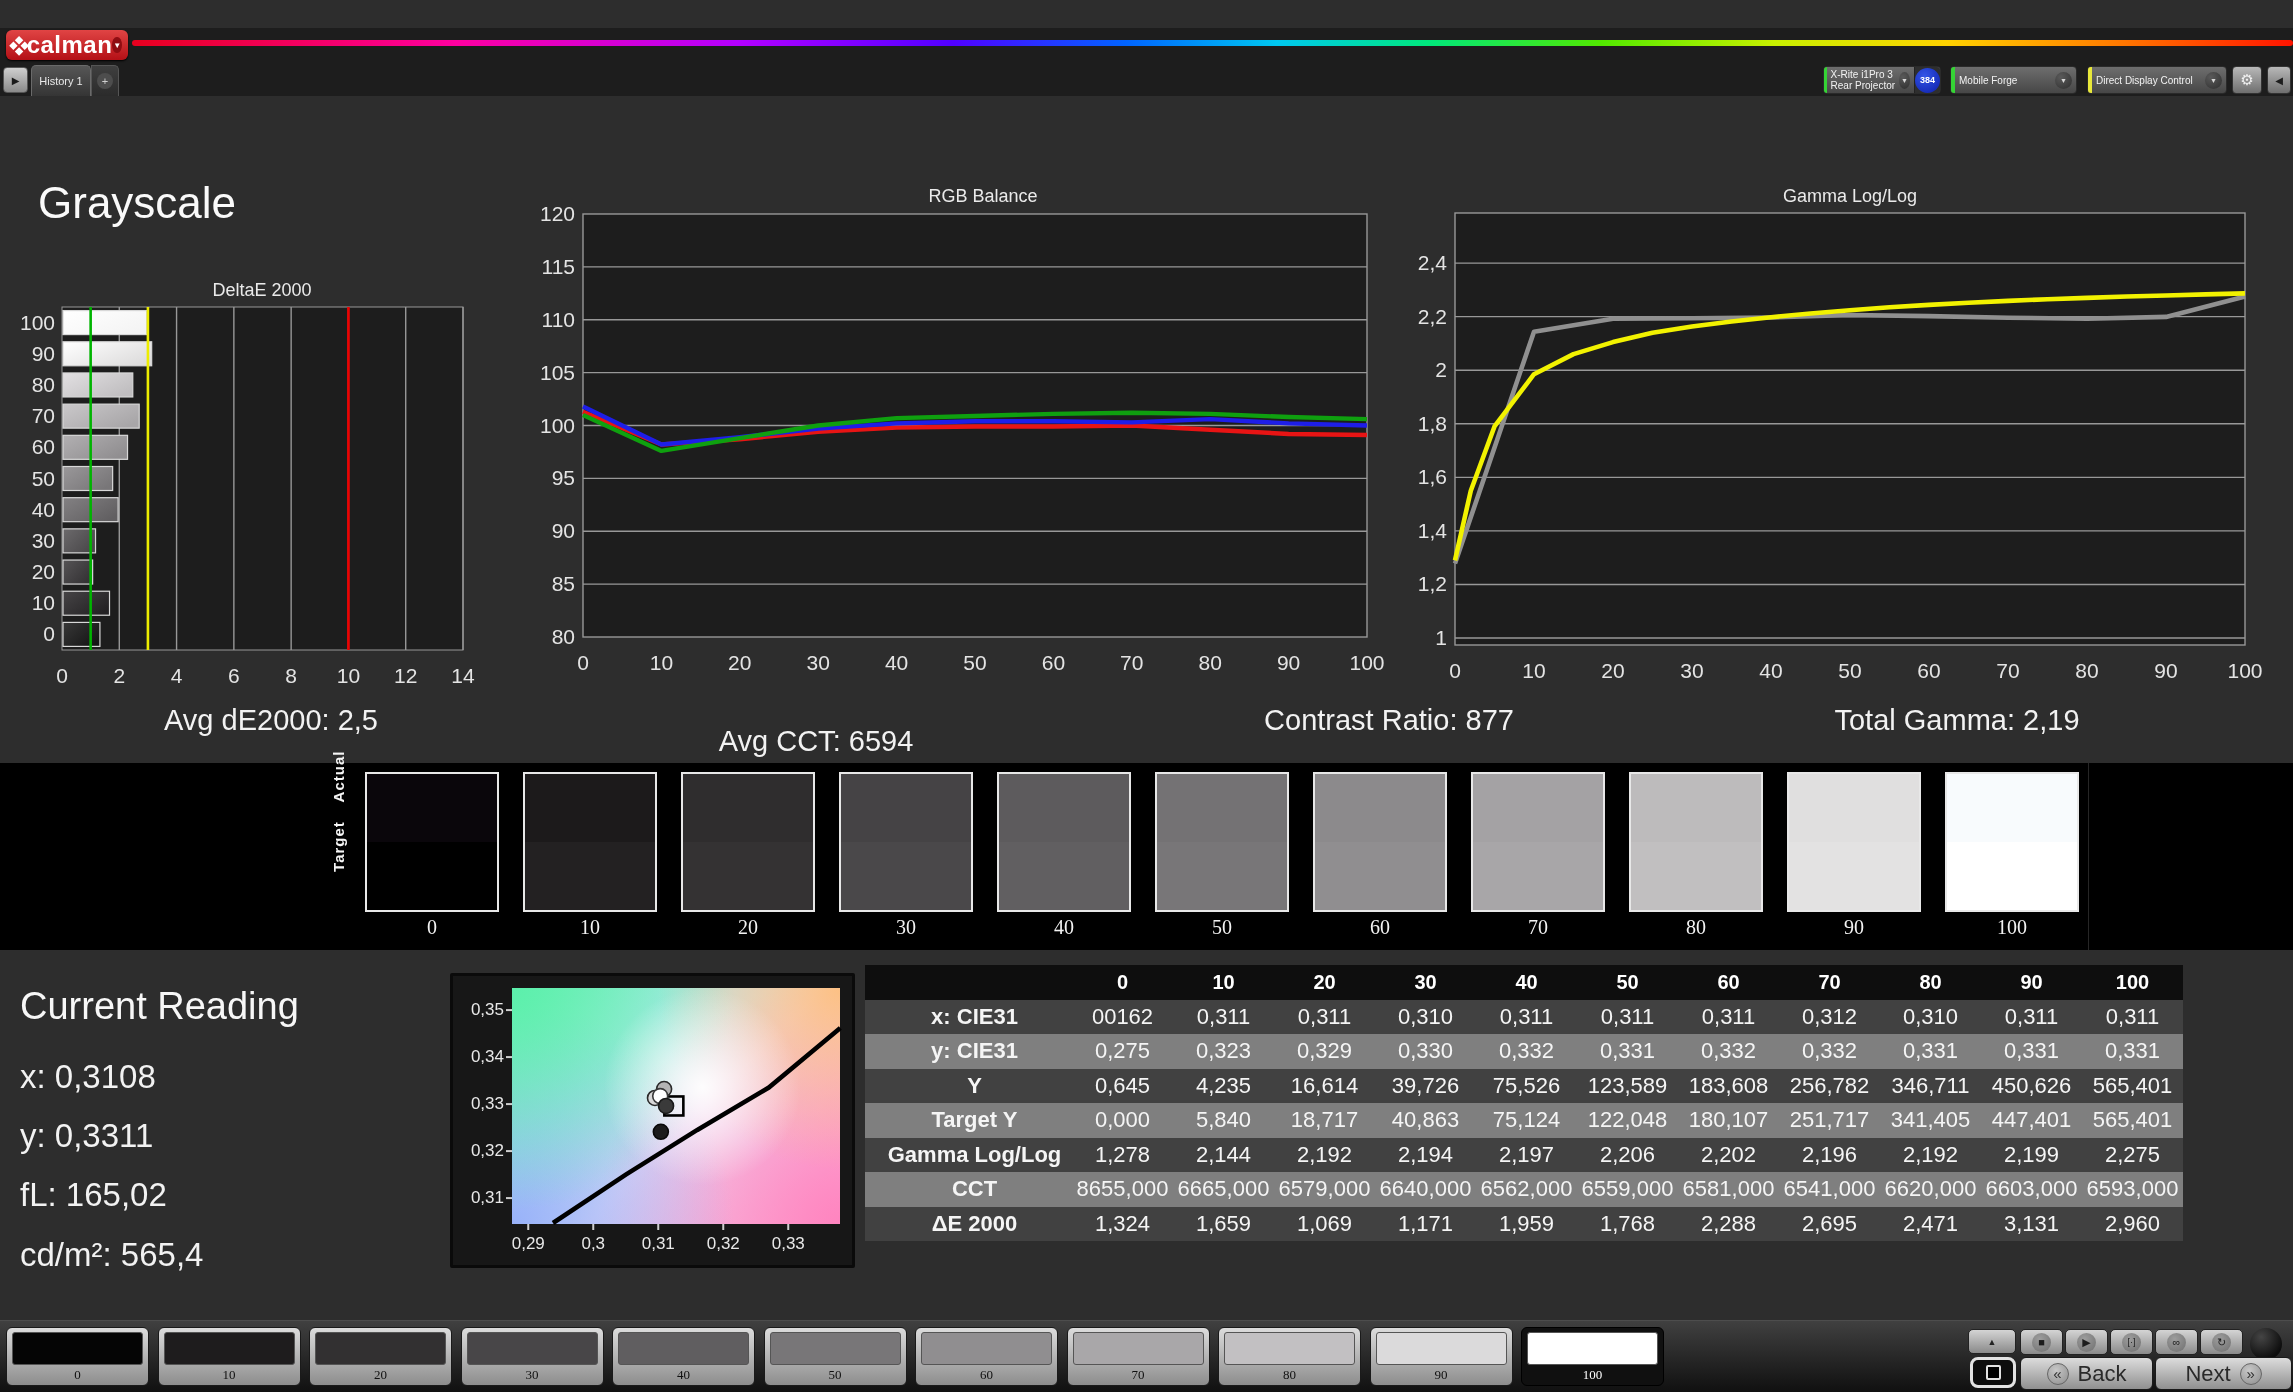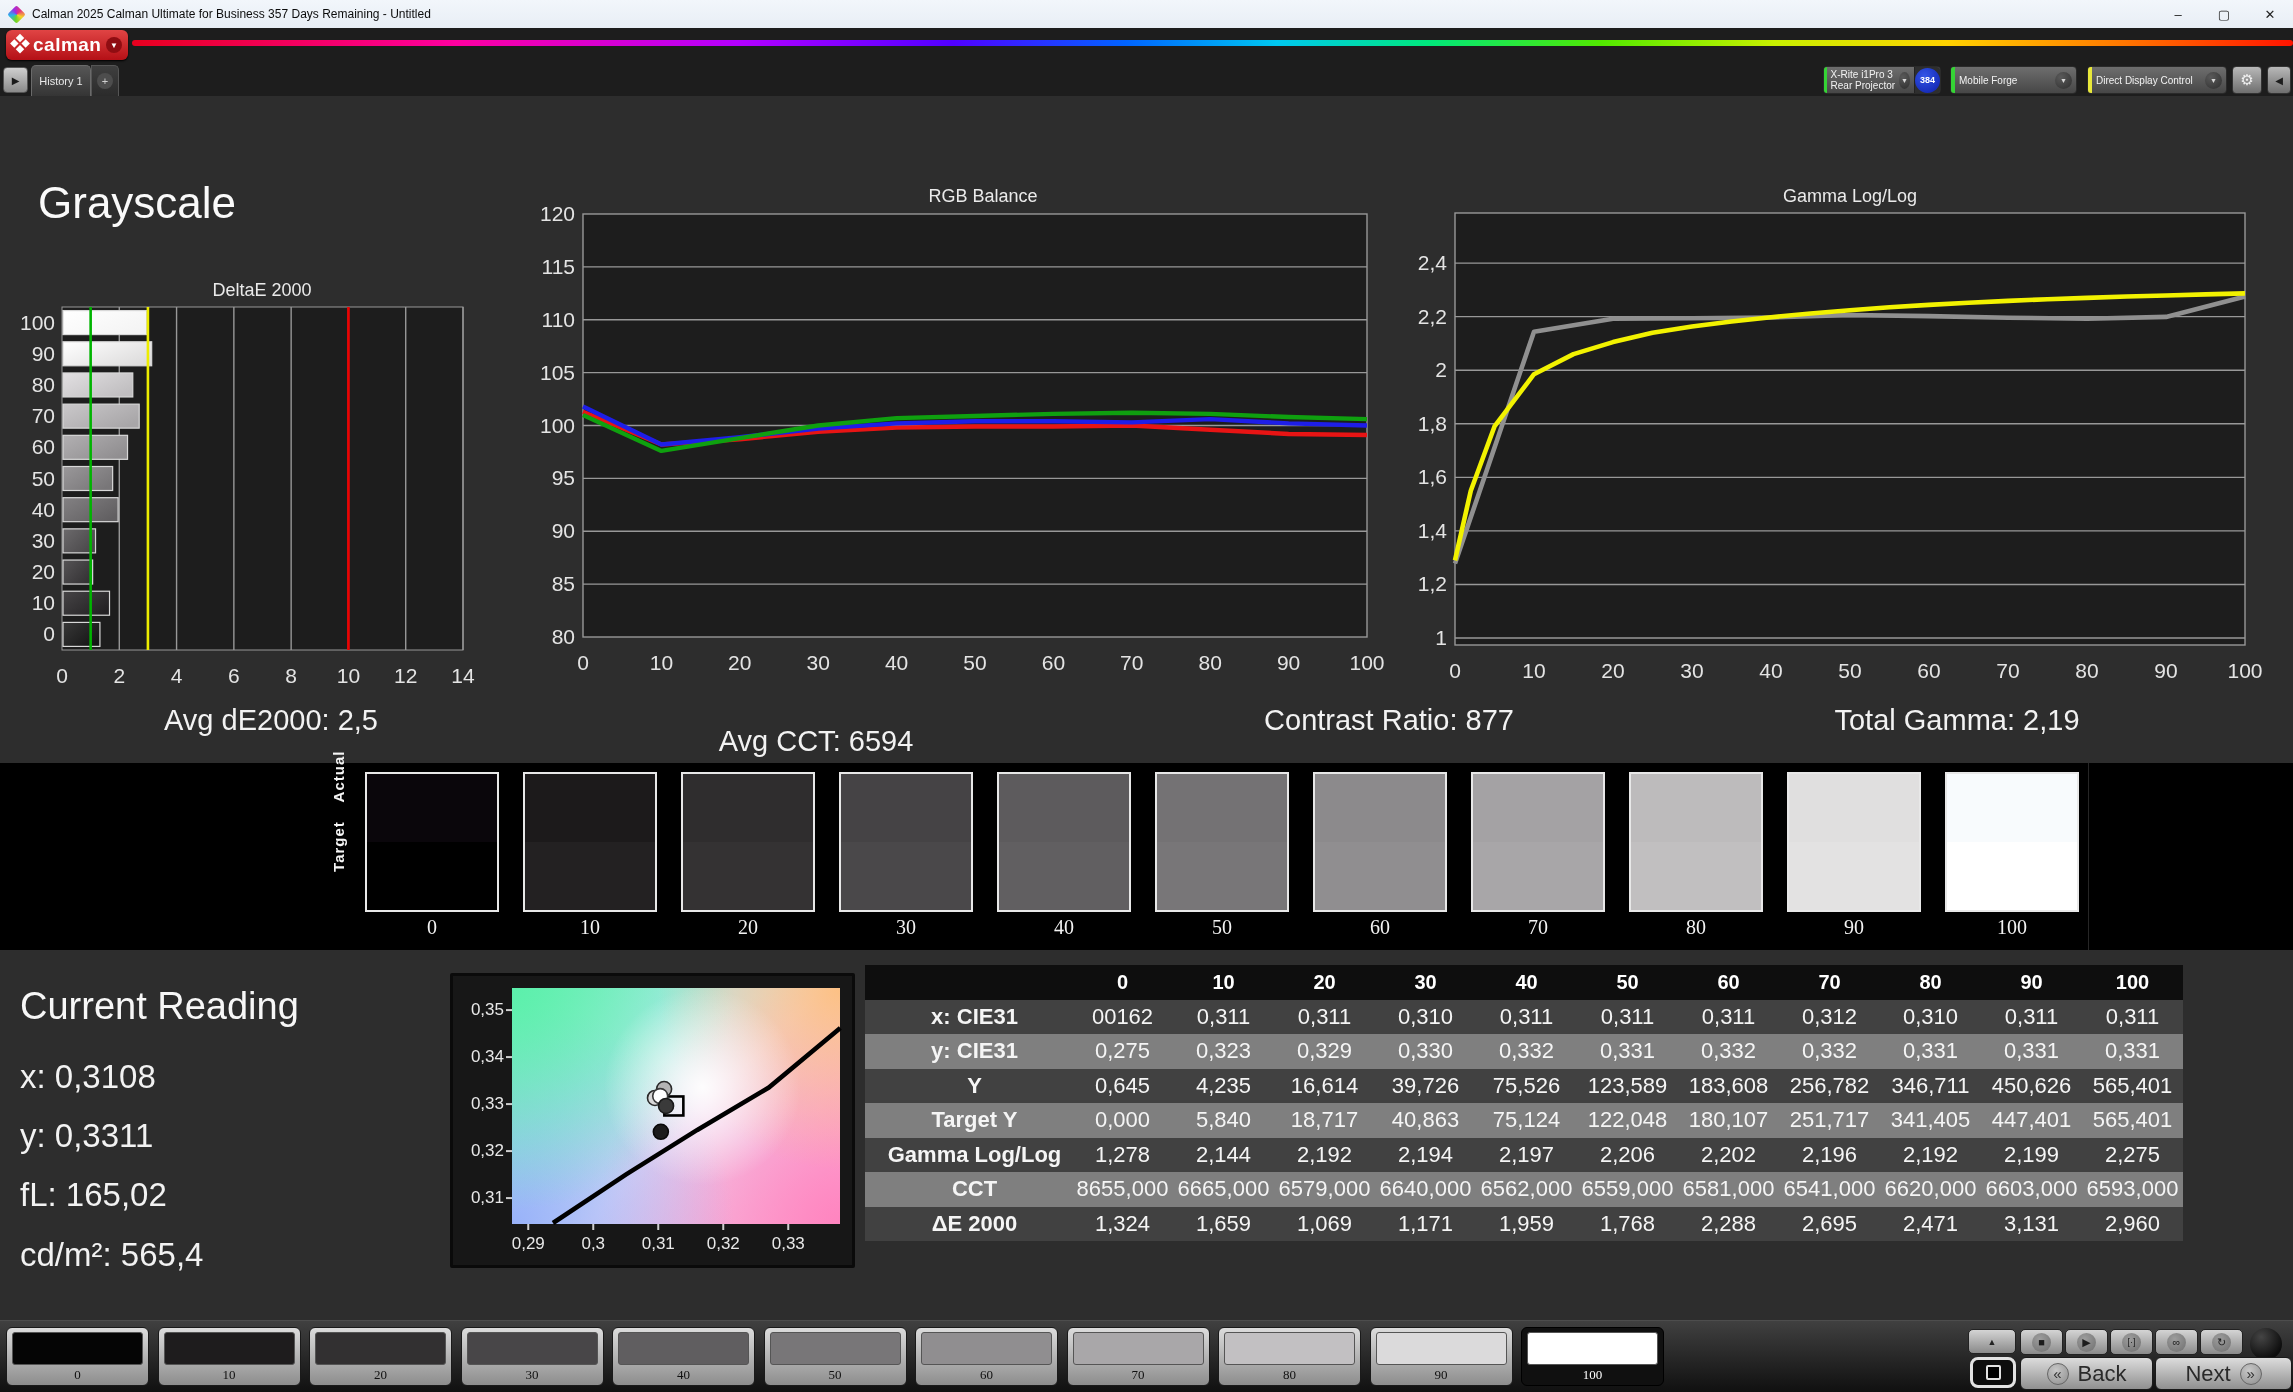--- a/index.html
+++ b/index.html
@@ -16,21 +16,21 @@
   .winbtn{width:46px;height:100%;display:flex;align-items:center;justify-content:center;font-size:13px;color:#222;}
 
   
   #topdark{left:0;top:28px;width:2293px;height:68px;background:#1d1d1d;}
   #calman-logo{left:6px;top:30px;width:122px;height:30px;border-radius:6px;
     background:linear-gradient(#e04444,#b41016);display:flex;align-items:center;padding:0 6px;box-shadow:0 1px 2px #000;}
   #calman-diamond{width:16px;height:16px;margin-right:5px;position:relative;transform:rotate(45deg);}
   #calman-diamond i{position:absolute;width:6px;height:6px;background:#fff;}
   #calman-diamond i:nth-child(1){left:0;top:0}#calman-diamond i:nth-child(2){left:8px;top:0}
   #calman-diamond i:nth-child(3){left:0;top:8px}#calman-diamond i:nth-child(4){left:8px;top:8px}
-  #calman-word{color:#fff;font-size:19px;font-weight:bold;letter-spacing:.5px;}
+  #calman-word{color:#fff;font-size:24px;font-weight:bold;letter-spacing:.5px;}
   #calman-dd{margin-left:auto;width:16px;height:16px;border-radius:50%;background:#8f0d12;color:#fff;
     font-size:8px;display:flex;align-items:center;justify-content:center;}
   #rainbow{left:132px;top:40px;width:2161px;height:6px;border-radius:3px;
     background:linear-gradient(90deg,#e8001e 0%,#ff00a0 15%,#b400ff 28%,#5000ff 38%,#0064ff 46%,#00c8f0 53%,#00e87c 60%,#52e800 68%,#c8f000 76%,#ffd200 84%,#ff7800 92%,#ff1400 100%);}
 
   
   #expander{left:3px;top:67px;width:25px;height:26px;border-radius:4px;background:linear-gradient(#cfcfcf,#8a8a8a);
     border:1px solid #555;color:#1a1a1a;font-size:10px;display:flex;align-items:center;justify-content:center;}
   #history-tab{left:31px;top:65px;width:60px;height:31px;background:linear-gradient(#565656,#353535);
     border:1px solid #6a6a6a;border-bottom:none;border-radius:5px 5px 0 0;color:#e8e8e8;font-size:11px;
@@ -123,29 +123,20 @@
     border:1px solid #1a1a1a;display:flex;align-items:center;justify-content:center;gap:9px;
     font-size:22px;color:#2a2a2a;}
   .navbtn .gl{width:22px;height:22px;border-radius:50%;background:radial-gradient(circle at 40% 32%,#c8c8c8,#8d8d8d);
     border:1px solid #666;color:#333;font-size:15px;display:flex;align-items:center;justify-content:center;}
 </style>
 </head>
 <body>
 
 <div id="win">
 
-  <div id="titlebar" class="abs">
-    <div id="app-icon"></div>
-    <div id="win-title">Calman 2025 Calman Ultimate for Business 357 Days Remaining  - Untitled</div>
-    <div id="win-controls">
-      <div class="winbtn">–</div>
-      <div class="winbtn">▢</div>
-      <div class="winbtn">✕</div>
-    </div>
-  </div>
 
   <div id="topdark" class="abs"></div>
   <div id="calman-logo" class="abs">
     <div id="calman-diamond">
         <i></i>
         <i></i>
         <i></i>
         <i></i>
       </div>
     <div id="calman-word">calman</div>

